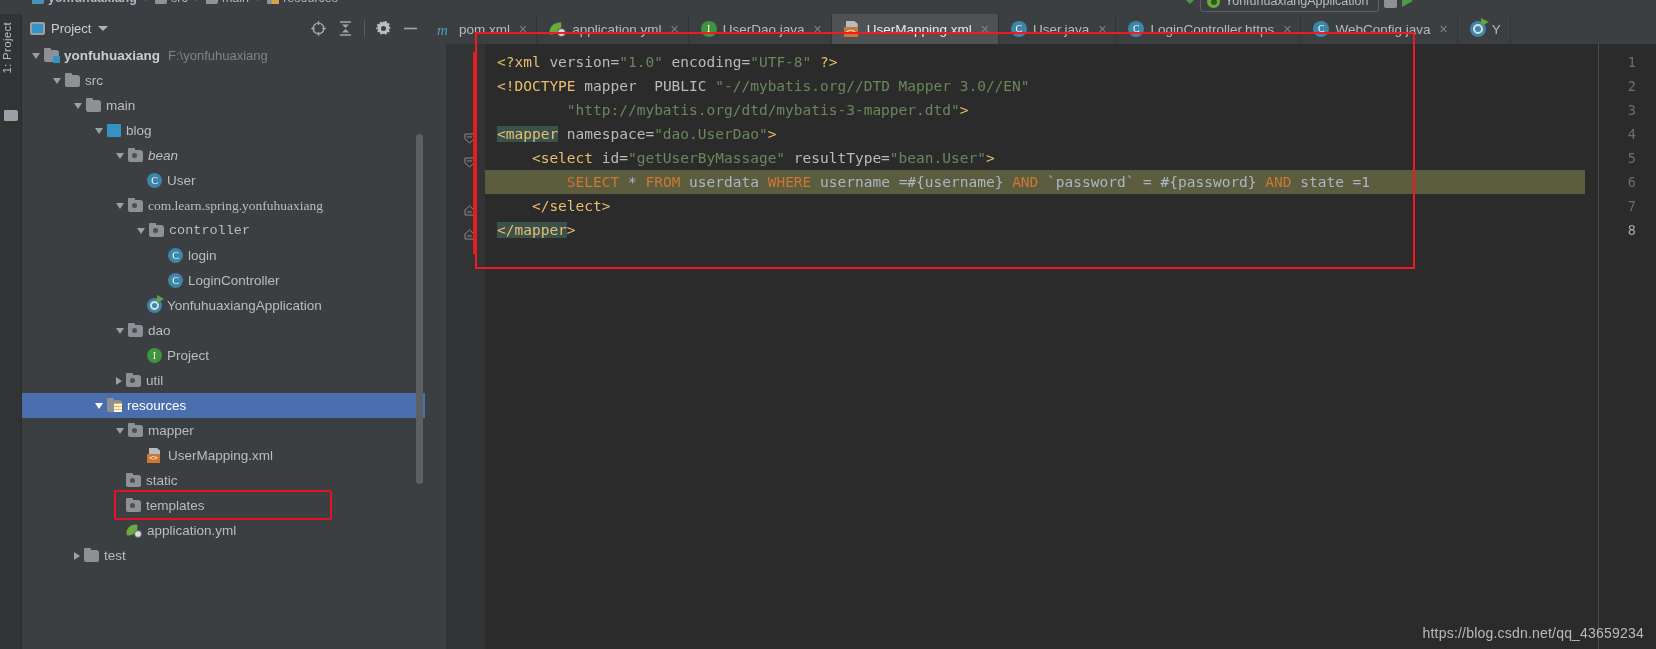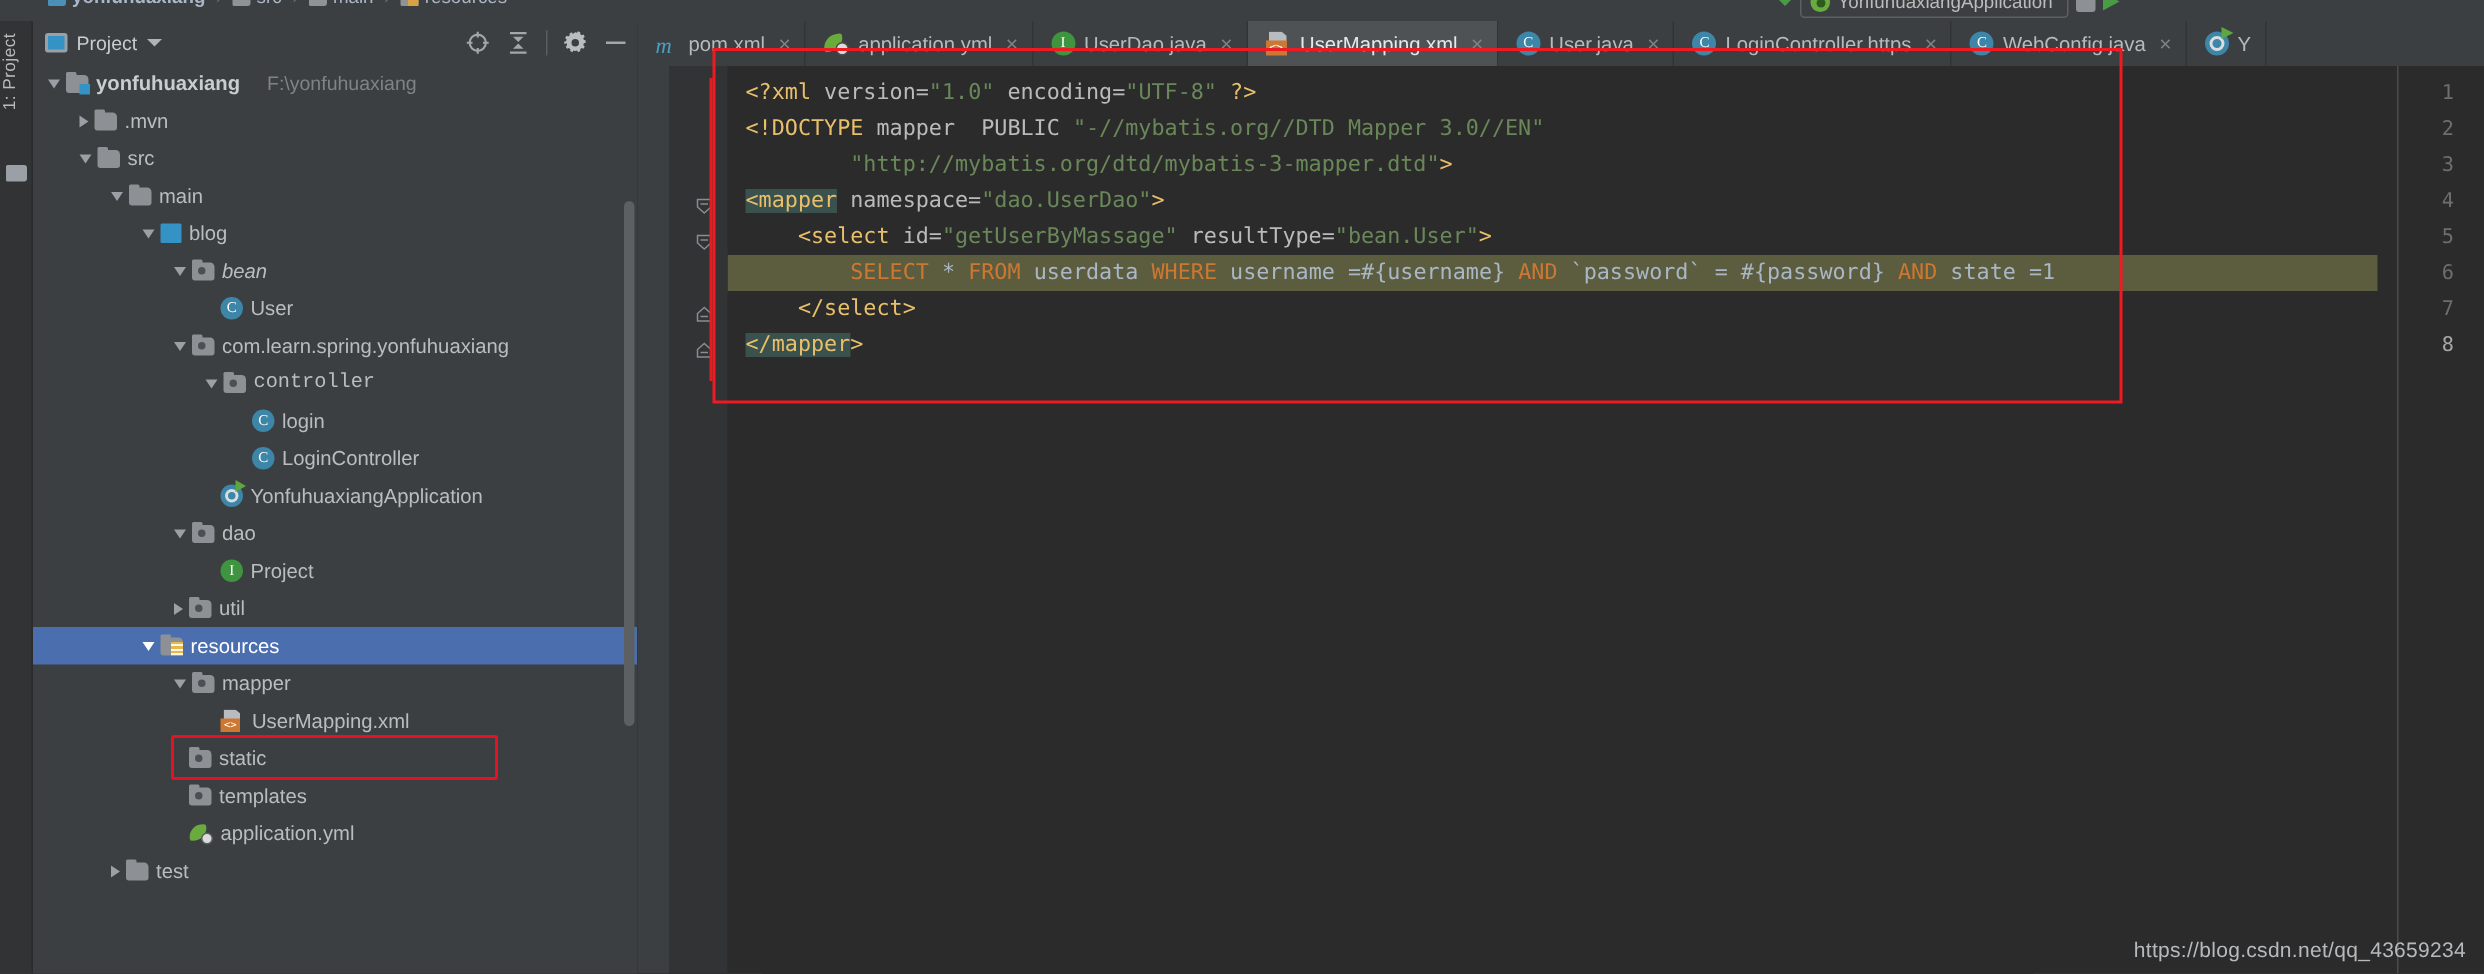--- a/index.html
+++ b/index.html
@@ -131,21 +131,21 @@
                      border-radius: 10px 2px 10px 2px; transform: rotate(-8deg); }
   .ico.yml::after { content:""; position:absolute; right:0px; bottom:0px; width:8px;height:8px;border-radius:50%;
                     background:#dcdcdc; border:1.5px solid #5c5f61; box-sizing:border-box; }
   
   .ico.xmlmap { width: 16px; height: 15px; }
   .ico.xmlmap::before { content:""; position:absolute; left:2px; top:0; width:11px; height:9px; background:#b8bcc0;
                         clip-path: polygon(0 0,72% 0,100% 28%,100% 100%,0 100%); }
   .ico.xmlmap::after { content:"<>"; position:absolute; left:0; bottom:0; width:13px; height:9px; background:#cc7832;
                        color:#fff; font-size:7px; line-height:9px; text-align:center; font-family:"DejaVu Sans Mono",monospace; }
 
-  .path-hint { color: #7f8386; font-size: 13px; margin-left: 18px; }
+  .path-hint { color: #7f8386; font-size: 13px; margin-left: 8px; }
   .row.bold-name .label { font-weight: bold; color: #c9cdd1; }
 
   .red-box-tree {
     position: absolute; border: 2px solid #e81123; border-radius: 2px;
     pointer-events: none;
   }
 
   .panel-scrollbar {
     position: absolute; right: 2px; top: 120px; width: 7px; height: 350px;
     background: #5c6063; border-radius: 4px;
@@ -314,25 +314,20 @@
       </span>
     </div>
     <div class="tree" id="tree">
         <div class="row bold-name" style="padding-left: 10px;">
           <span class="arrow expanded"></span>
           <span class="ico folder folder-mod"></span>
           <span class="label">yonfuhuaxiang</span>
           <span class="path-hint">F:\yonfuhuaxiang</span>
         </div>
         <div class="row" style="padding-left: 31px;">
-          <span class="arrow collapsed"></span>
-          <span class="ico folder"></span>
-          <span class="label">.mvn</span>
-        </div>
-        <div class="row" style="padding-left: 31px;">
           <span class="arrow expanded"></span>
           <span class="ico folder"></span>
           <span class="label">src</span>
         </div>
         <div class="row" style="padding-left: 52px;">
           <span class="arrow expanded"></span>
           <span class="ico folder"></span>
           <span class="label">main</span>
         </div>
         <div class="row" style="padding-left: 73px;">
@@ -343,21 +338,21 @@
         <div class="row" style="padding-left: 94px; font-style: italic;">
           <span class="arrow expanded"></span>
           <span class="ico pkg"></span>
           <span class="label">bean</span>
         </div>
         <div class="row" style="padding-left: 115px;">
           <span class="arrow none"></span>
           <span class="ico cls">C</span>
           <span class="label">User</span>
         </div>
-        <div class="row" style="padding-left: 94px;">
+        <div class="row" style="padding-left: 94px; font-family: Liberation Serif, serif;">
           <span class="arrow expanded"></span>
           <span class="ico pkg"></span>
           <span class="label">com.learn.spring.yonfuhuaxiang</span>
         </div>
         <div class="row" style="padding-left: 115px; font-family: Liberation Mono, monospace;">
           <span class="arrow expanded"></span>
           <span class="ico pkg"></span>
           <span class="label">controller</span>
         </div>
         <div class="row" style="padding-left: 136px;">

